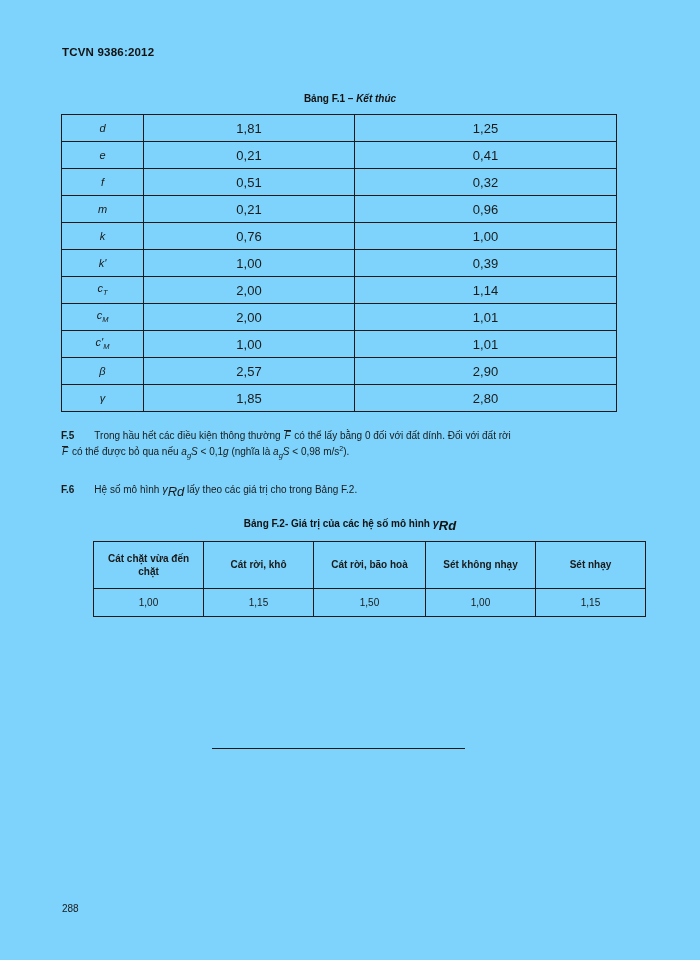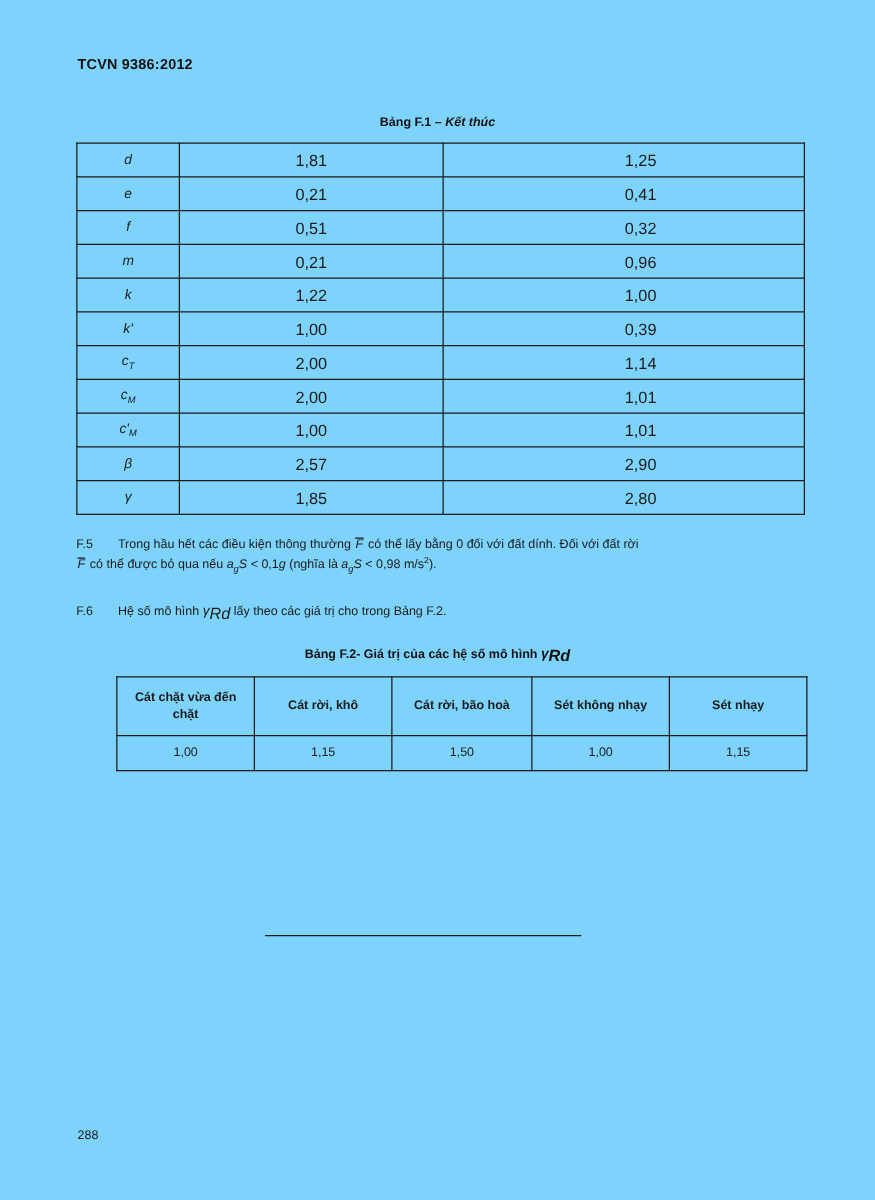--- a/index.html
+++ b/index.html
@@ -69,37 +69,37 @@
     font-size: 13px;
     color: #1a1a1a;
     padding: 0;
   }
   .tbl-f1 td.sym {
     width: 81px;
     font-style: italic;
     font-size: 11px;
   }
   .tbl-f1 td.v1 { width: 210px; }
-  .tbl-f1 td.v2 { width: 261px; padding-left: 27px; }
+  .tbl-f1 td.v2 { width: 261px; }
 
   .sub {
     font-size: 7.5px;
     vertical-align: sub;
     font-style: italic;
   }
 
   
   .para {
     position: absolute;
     font-size: 10px;
     line-height: 1.55;
     color: #1a1a1a;
   }
   .para .lbl {
-    font-weight: normal;
+    font-weight: bold;
   }
   .para-f5 {
     left: 61px;
     top: 428px;
     width: 556px;
   }
   .para-f6 {
     left: 61px;
     top: 481px;
     width: 556px;
@@ -199,21 +199,21 @@
           <td class="v1">0,51</td>
           <td class="v2">0,32</td>
         </tr>
         <tr>
           <td class="sym"><span>m</span></td>
           <td class="v1">0,21</td>
           <td class="v2">0,96</td>
         </tr>
         <tr>
           <td class="sym"><span>k</span></td>
-          <td class="v1">1,22</td>
+          <td class="v1">0,76</td>
           <td class="v2">1,00</td>
         </tr>
         <tr>
           <td class="sym"><span>k</span><span>'</span></td>
           <td class="v1">1,00</td>
           <td class="v2">0,39</td>
         </tr>
         <tr>
           <td class="sym"><span>c</span><span class="sub">T</span></td>
           <td class="v1">2,00</td>

